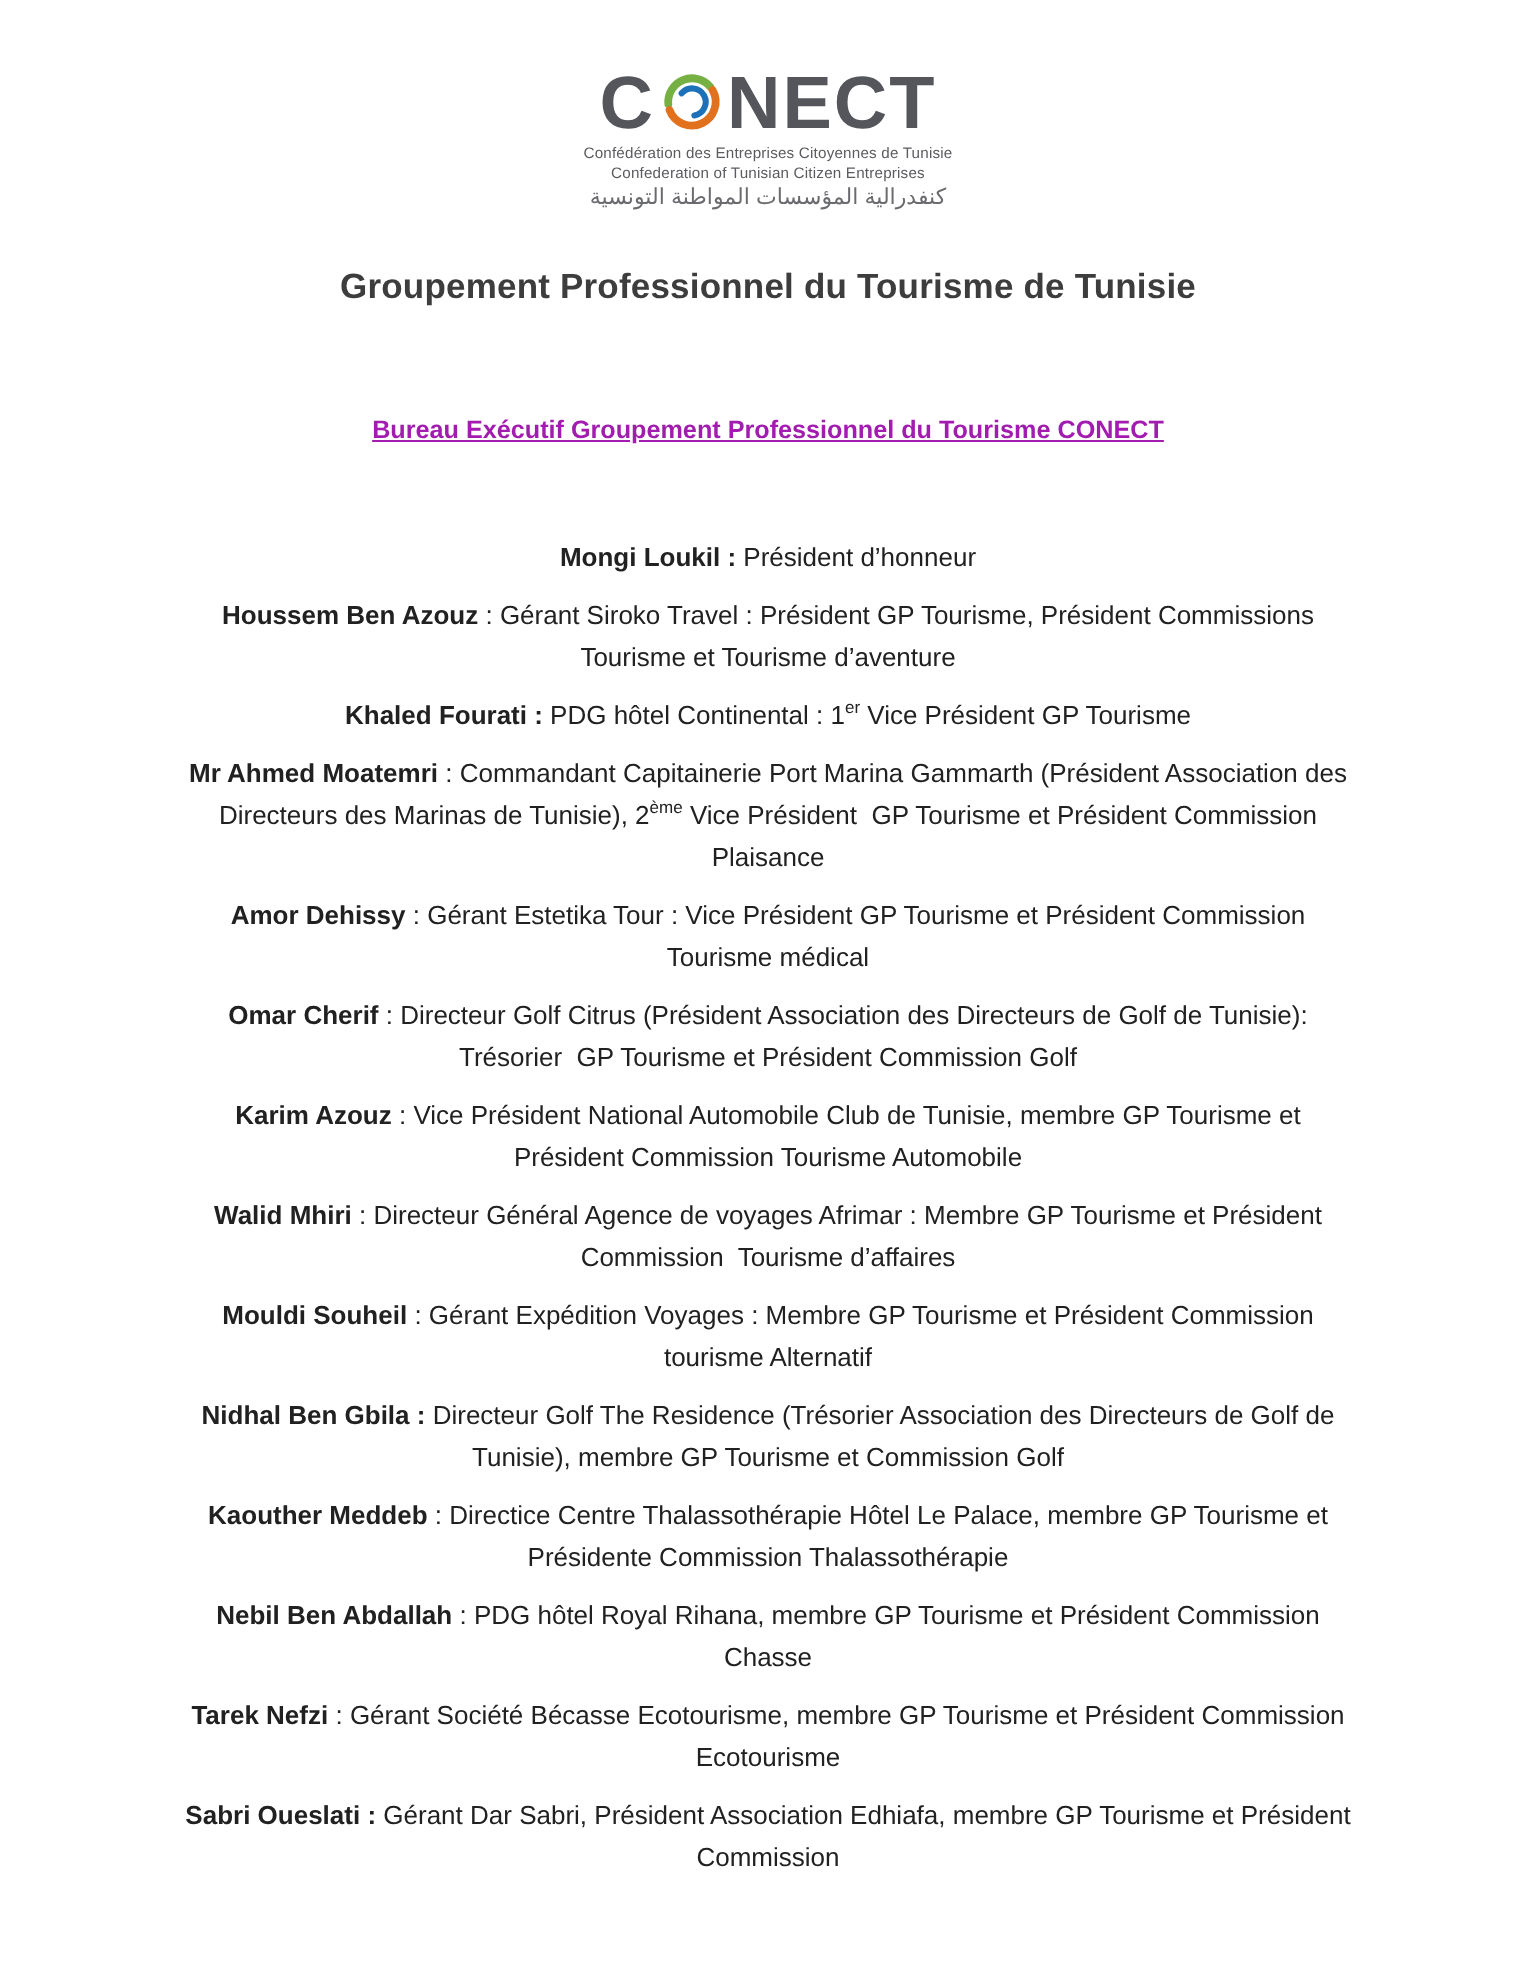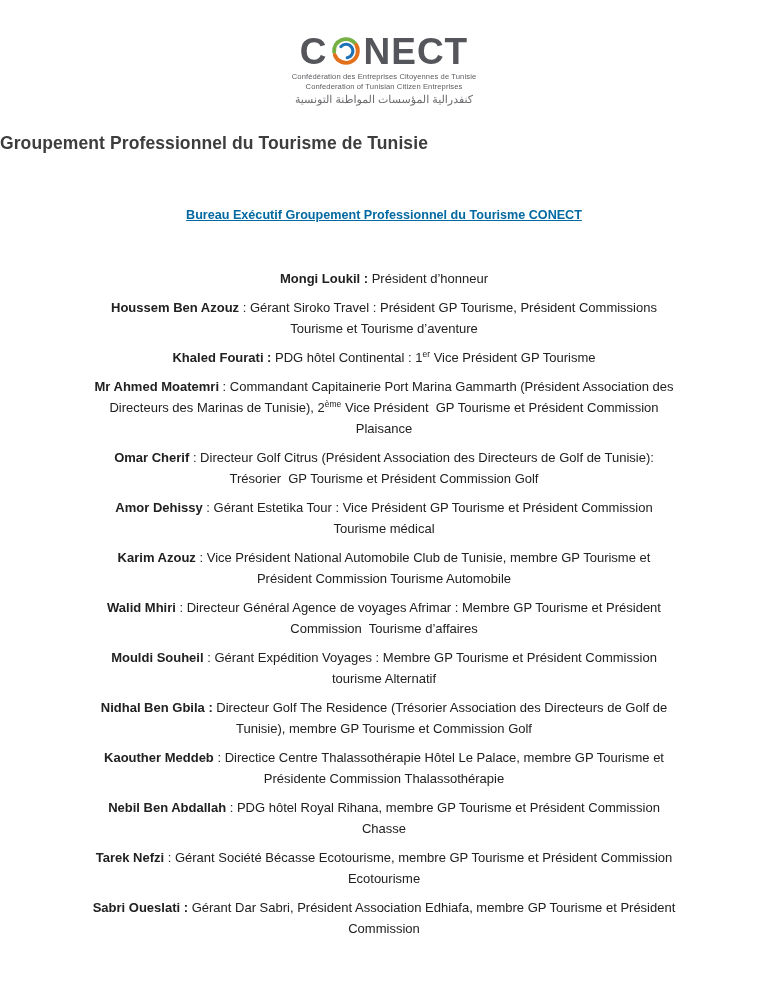--- a/index.html
+++ b/index.html
@@ -53,32 +53,32 @@
     font-size: 11px;
     color: #6a6b6e;
     line-height: 14px;
     direction: rtl;
     white-space: nowrap;
   }
 
   
   .doc-title {
     margin-top: 27px;
-    text-align: left;
+    text-align: center;
     font-size: 17.5px;
     font-weight: 700;
     color: #3d3d3d;
     letter-spacing: 0.1px;
   }
   .doc-subtitle {
     margin-top: 54px;
     text-align: center;
     font-size: 12.6px;
     font-weight: 700;
-    color: #0369a1;
+    color: #a21caf;
     text-decoration: underline;
   }
 
   
   .member-list {
     width: 584px;
     margin: 46px auto 0 auto;
   }
   .member-row {
     font-size: 13px;
@@ -123,23 +123,23 @@
 
   <div class="member-list">
   <p class="member-row"><span class="member-name">Mongi Loukil :</span><span> Président d’honneur</span><span class="member-sup"></span><span></span></p>
 
   <p class="member-row"><span class="member-name">Houssem Ben Azouz</span><span> : Gérant Siroko Travel : Président GP Tourisme, Président Commissions Tourisme et Tourisme d’aventure</span><span class="member-sup"></span><span></span></p>
 
   <p class="member-row"><span class="member-name">Khaled Fourati :</span><span> PDG hôtel Continental : 1</span><span class="member-sup">er</span><span> Vice Président GP Tourisme</span></p>
 
   <p class="member-row"><span class="member-name">Mr Ahmed Moatemri</span><span> : Commandant Capitainerie Port Marina Gammarth (Président Association des Directeurs des Marinas de Tunisie), 2</span><span class="member-sup">ème</span><span> Vice Président  GP Tourisme et Président Commission Plaisance</span></p>
 
+  <p class="member-row"><span class="member-name">Amor Dehissy</span><span> : Gérant Estetika Tour : Vice Président GP Tourisme et Président Commission Tourisme médical</span><span class="member-sup"></span><span></span></p>
+
   <p class="member-row"><span class="member-name">Omar Cherif</span><span> : Directeur Golf Citrus (Président Association des Directeurs de Golf de Tunisie): Trésorier  GP Tourisme et Président Commission Golf</span><span class="member-sup"></span><span></span></p>
-
-  <p class="member-row"><span class="member-name">Amor Dehissy</span><span> : Gérant Estetika Tour : Vice Président GP Tourisme et Président Commission Tourisme médical</span><span class="member-sup"></span><span></span></p>
 
   <p class="member-row"><span class="member-name">Karim Azouz</span><span> : Vice Président National Automobile Club de Tunisie, membre GP Tourisme et Président Commission Tourisme Automobile</span><span class="member-sup"></span><span></span></p>
 
   <p class="member-row"><span class="member-name">Walid Mhiri</span><span> : Directeur Général Agence de voyages Afrimar : Membre GP Tourisme et Président Commission  Tourisme d’affaires</span><span class="member-sup"></span><span></span></p>
 
   <p class="member-row"><span class="member-name">Mouldi Souheil</span><span> : Gérant Expédition Voyages : Membre GP Tourisme et Président Commission tourisme Alternatif</span><span class="member-sup"></span><span></span></p>
 
   <p class="member-row"><span class="member-name">Nidhal Ben Gbila :</span><span> Directeur Golf The Residence (Trésorier Association des Directeurs de Golf de Tunisie), membre GP Tourisme et Commission Golf</span><span class="member-sup"></span><span></span></p>
 
   <p class="member-row"><span class="member-name">Kaouther Meddeb</span><span> : Directice Centre Thalassothérapie Hôtel Le Palace, membre GP Tourisme et Présidente Commission Thalassothérapie</span><span class="member-sup"></span><span></span></p>

